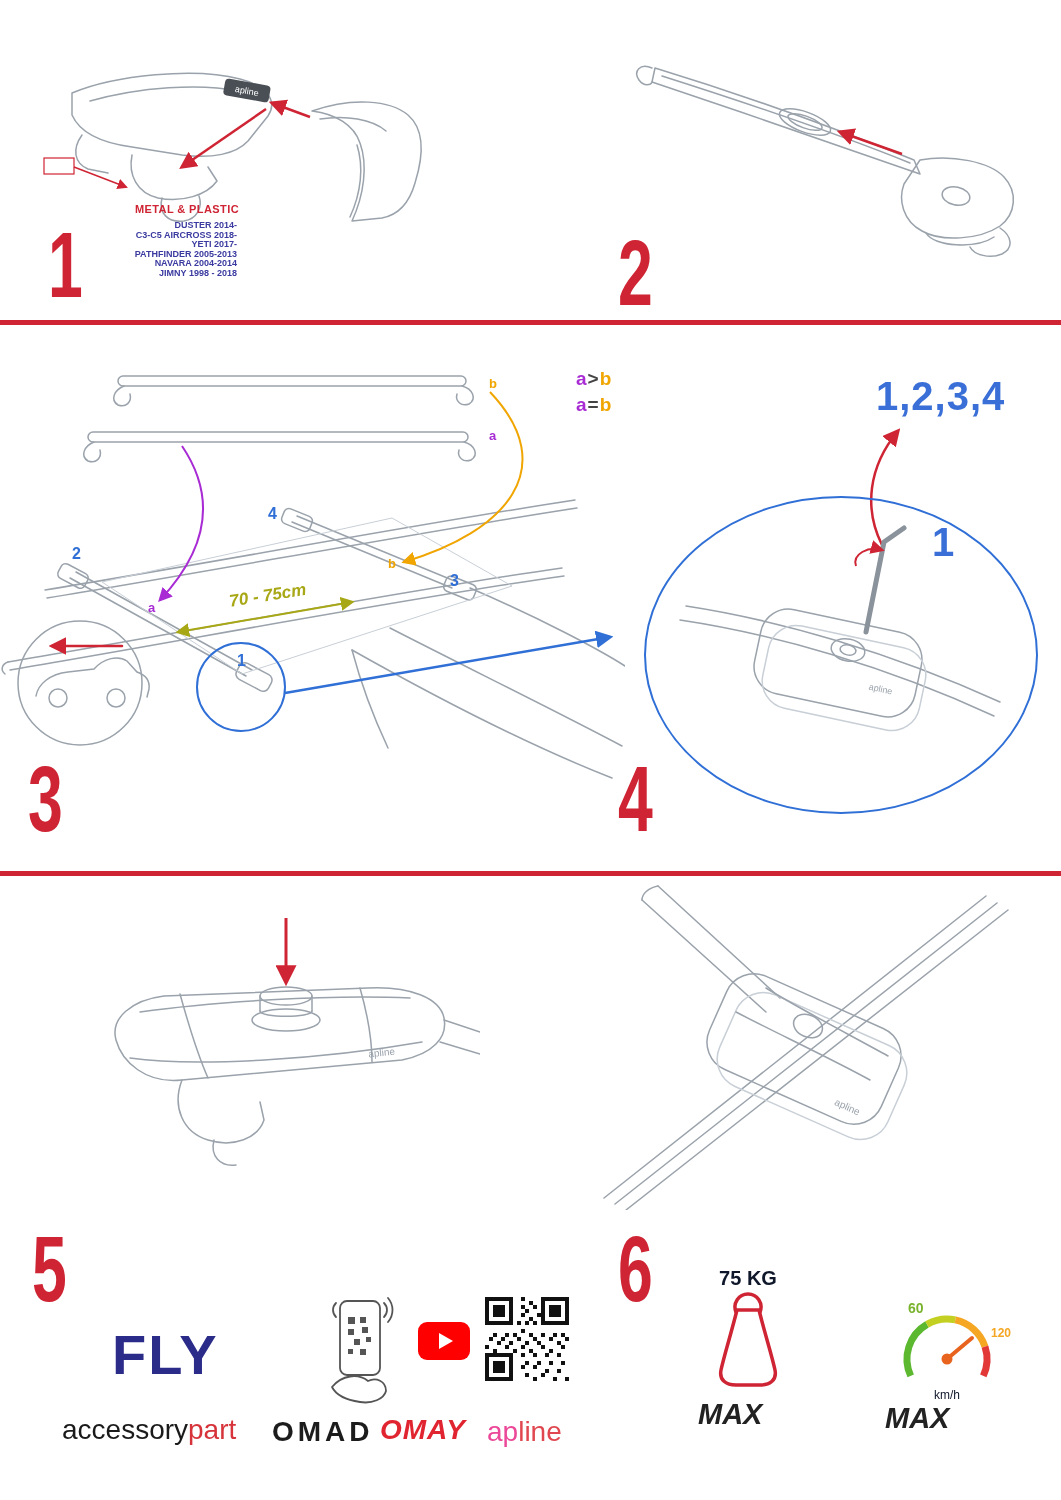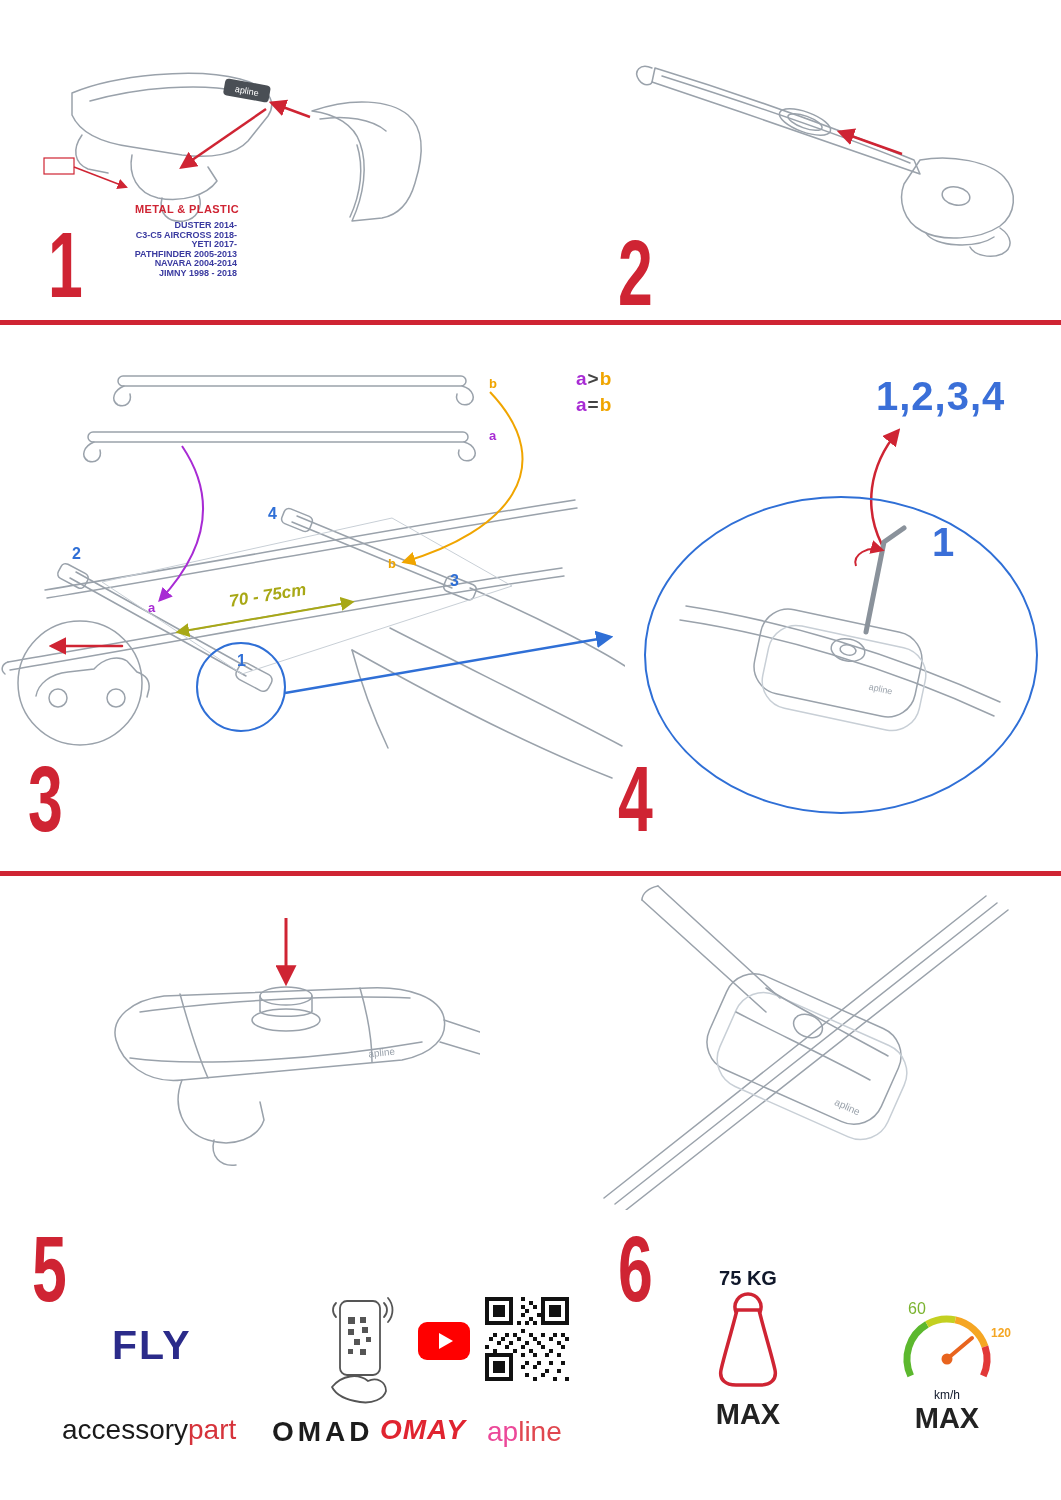--- a/index.html
+++ b/index.html
@@ -15,25 +15,25 @@
   .models span{display:block;}
   .heading1{left:128px;top:203px;width:118px;text-align:center;color:#cf2433;
             font-size:11px;font-weight:700;letter-spacing:.4px;}
   .lblBlue{color:#2f6fd6;font-weight:700;font-size:16px;}
   .lblSm{font-weight:700;font-size:13px;}
   .rule{font-size:19px;font-weight:700;letter-spacing:1px;}
   .dim{color:#a8a816;font-weight:700;font-style:italic;font-size:17px;
        transform:rotate(-9deg);transform-origin:left top;}
   .seq{color:#3a6fd8;font-weight:700;font-size:40px;letter-spacing:1px;}
   .callout1{color:#3a6fd8;font-weight:700;font-size:40px;}
-  .fly{color:#2b2b8a;font-weight:600;font-size:41px;letter-spacing:2px;}
+  .fly{color:#2b2b8a;font-weight:600;font-size:56px;letter-spacing:2px;}
   .brandrow{font-size:28px;font-weight:400;}
   .omad{letter-spacing:4px;color:#1c1c1c;font-weight:600;}
   .omay{color:#e02430;font-weight:800;font-style:italic;letter-spacing:1px;}
-  .maxlbl{font-weight:700;font-size:29px;color:#222;text-align:center;}
+  .maxlbl{font-weight:700;font-size:29px;color:#222;text-align:left;font-style:italic;}
   .ctr{text-align:center;}
 </style>
 </head>
 <body>
 
 <div class="page">
 
   <svg class="abs" style="left:10px;top:55px" width="470" height="190" viewBox="0 0 470 190">
     <defs>
       <marker id="a1r" viewBox="0 0 10 10" refX="8" refY="5" markerWidth="7" markerHeight="7" orient="auto-start-reverse">
@@ -317,18 +317,18 @@
   <svg class="abs" style="left:885px;top:1295px" width="124" height="104" viewBox="0 0 124 104">
     <g fill="none" stroke-width="7" stroke-linecap="butt">
       <path d="M25.7,80.9 A40,40 0 0 1 42,29.4" stroke="#5cb82e"></path>
       <path d="M42,29.4 A40,40 0 0 1 70.3,24.9" stroke="#c3d021"></path>
       <path d="M70.3,24.9 A40,40 0 0 1 100,51.6" stroke="#f5a623"></path>
       <path d="M100,51.6 A40,40 0 0 1 98.3,80.9" stroke="#e23838"></path>
     </g>
     <path d="M62,64 L87,43" stroke="#e8641e" stroke-width="4" stroke-linecap="round"></path>
     <circle cx="62" cy="64" r="5.5" fill="#e8641e"></circle>
   </svg>
-  <div class="t" style="left:908px;top:1300px;color:#7ab32e;font-weight:400;font-size:16px">60</div>
+  <div class="t" style="left:908px;top:1300px;color:#7ab32e;font-weight:700;font-size:14px">60</div>
   <div class="t" style="left:991px;top:1326px;color:#f5a623;font-weight:700;font-size:12px">120</div>
   <div class="t ctr" style="left:885px;top:1388px;width:124px;color:#0f172a;font-size:12px">km/h</div>
   <div class="t maxlbl" style="left:885px;top:1402px;width:124px">MAX</div>
 
 </div>
 
 </body></html>

